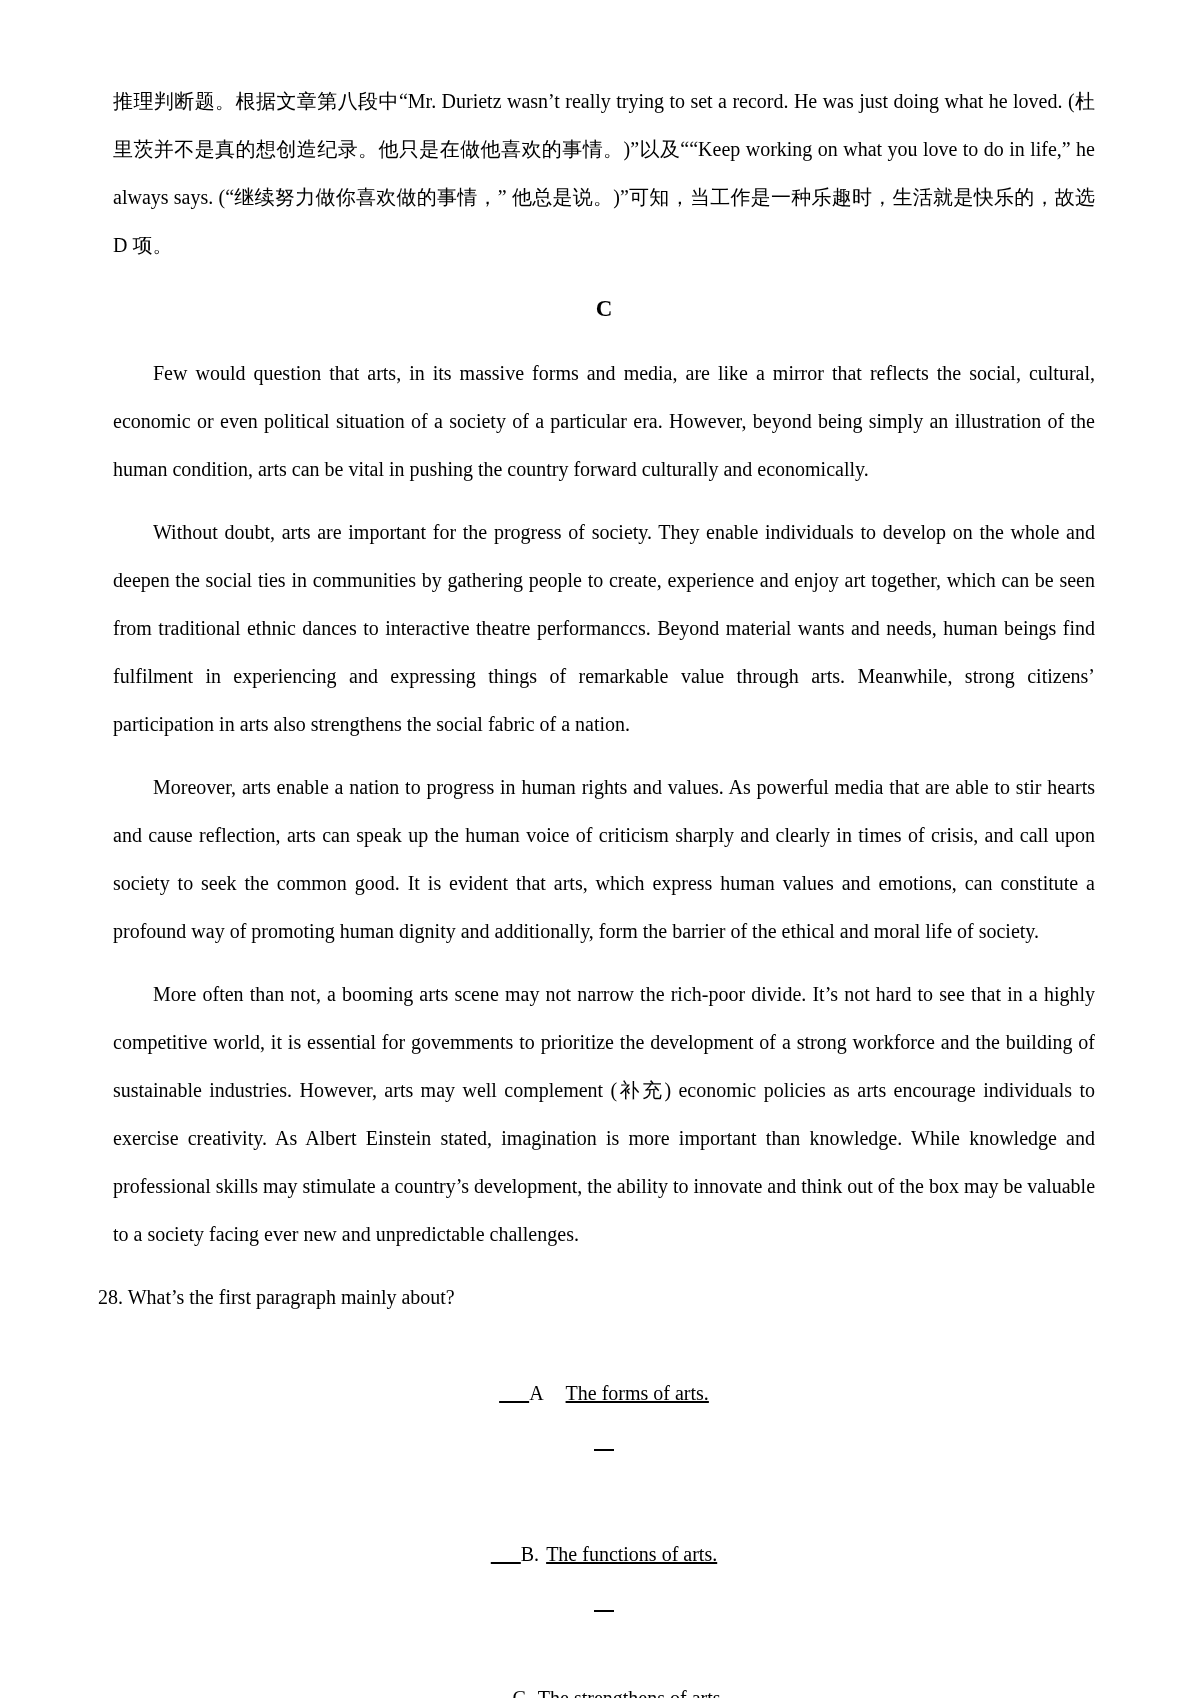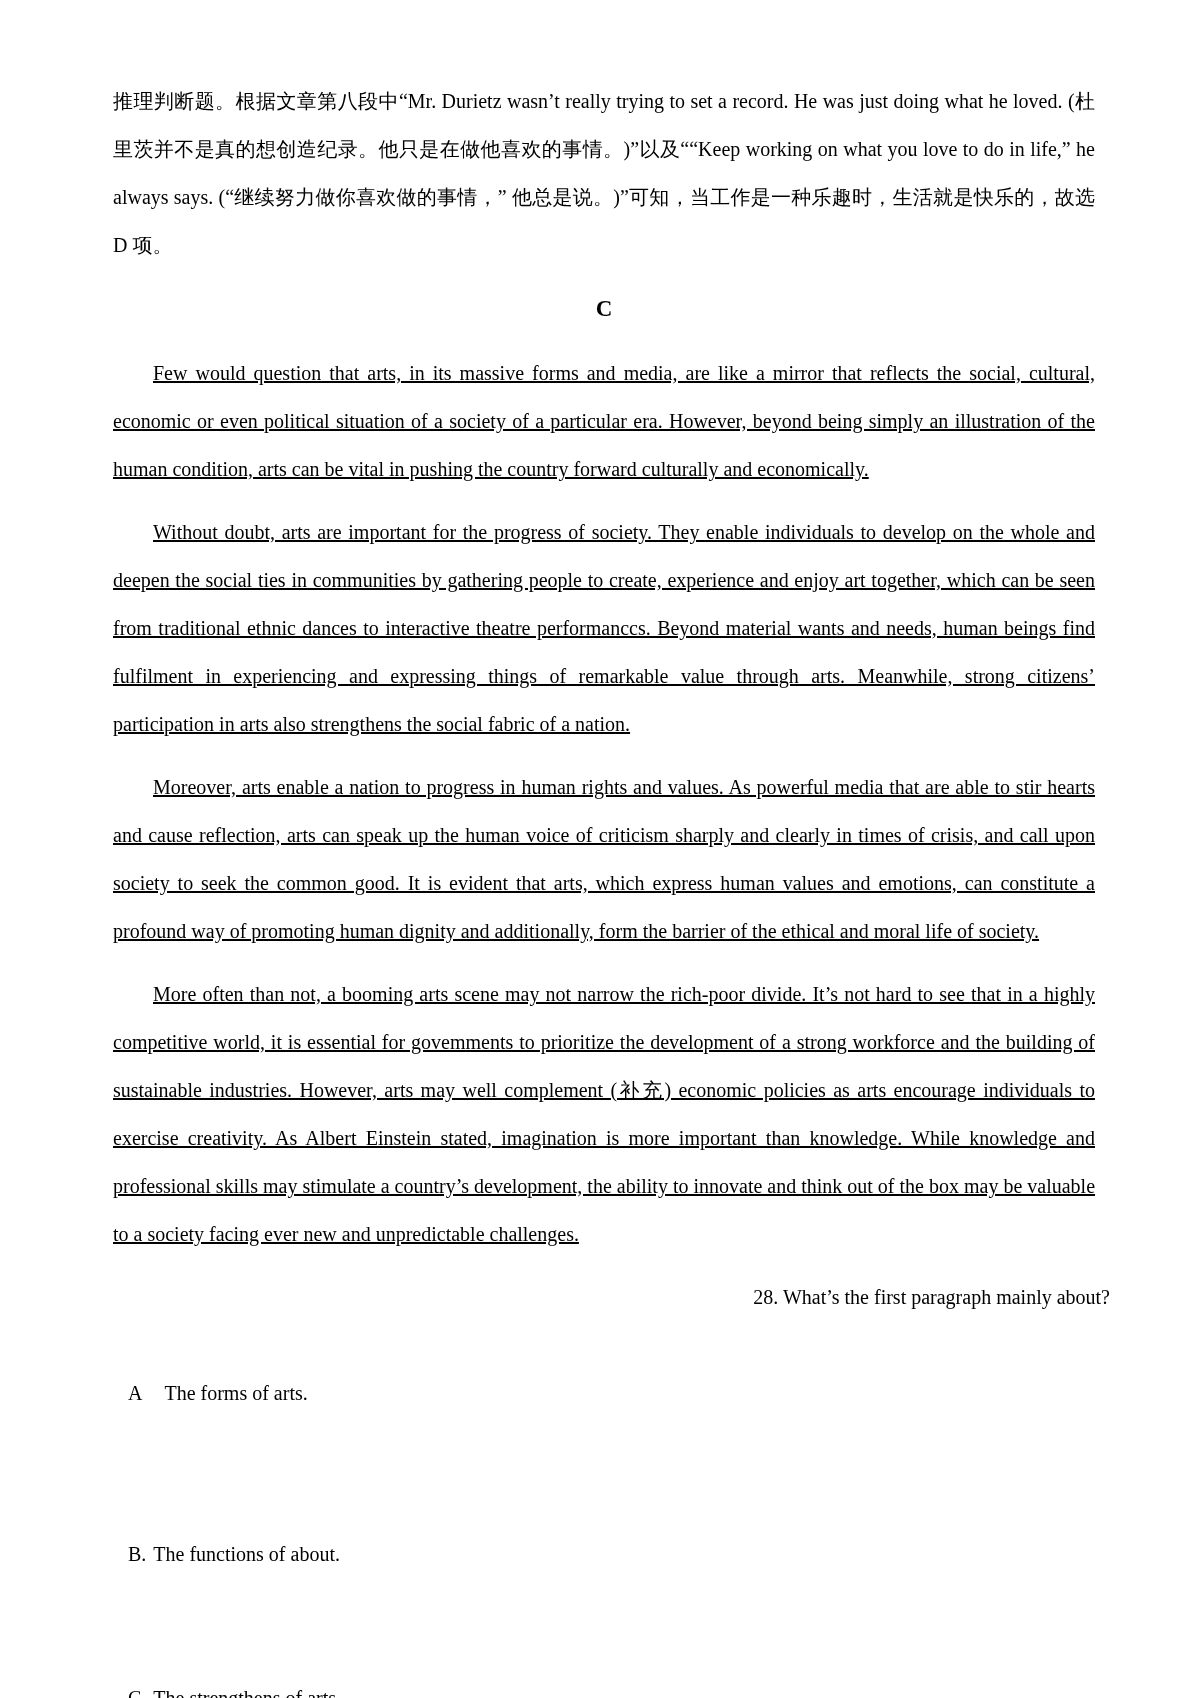--- a/index.html
+++ b/index.html
@@ -30,32 +30,32 @@
   }
   .section-heading {
     margin: 0;
     line-height: 50px;
     text-align: center;
     font-weight: bold;
     font-size: 23px;
   }
   .passage p {
     text-indent: 40px;
-    text-decoration: underline;
   }
   .question-line {
     margin: 0;
     line-height: 48px;
-    text-align: right;
+    text-align: left;
   }
   .option {
     margin: 0;
     line-height: 48px;
-    text-align: left;
+    text-align: center;
     white-space: pre-wrap;
+    text-decoration: underline;
   }
   .option .option-label {
     display: inline-block;
     margin-right: 7px;
   }
   .option.wide-gap .option-label {
     margin-right: 22px;
   }
   .option.extra-space-above {
     margin-top: 17px;
@@ -78,21 +78,21 @@
   </div>
 
   <div>
     <p class="question-line">28. What’s the first paragraph mainly about?</p>
 
     <p class="option wide-gap">
       <span class="option-label">A</span><span>The forms of arts.</span>
     </p>
 
     <p class="option extra-space-above">
-      <span class="option-label">B.</span><span>The functions of about.</span>
+      <span class="option-label">B.</span><span>The functions of arts.</span>
     </p>
 
     <p class="option">
       <span class="option-label">C.</span><span>The strengthens of arts.</span>
     </p>
 
   </div>
 
 </div>
 

